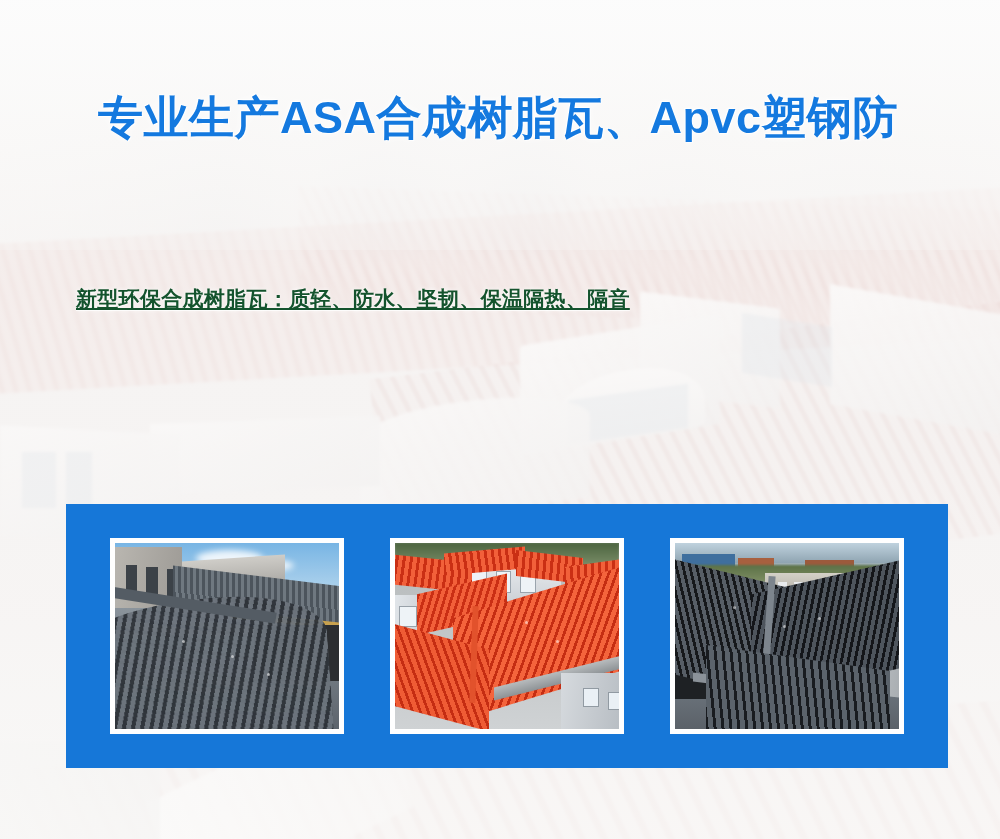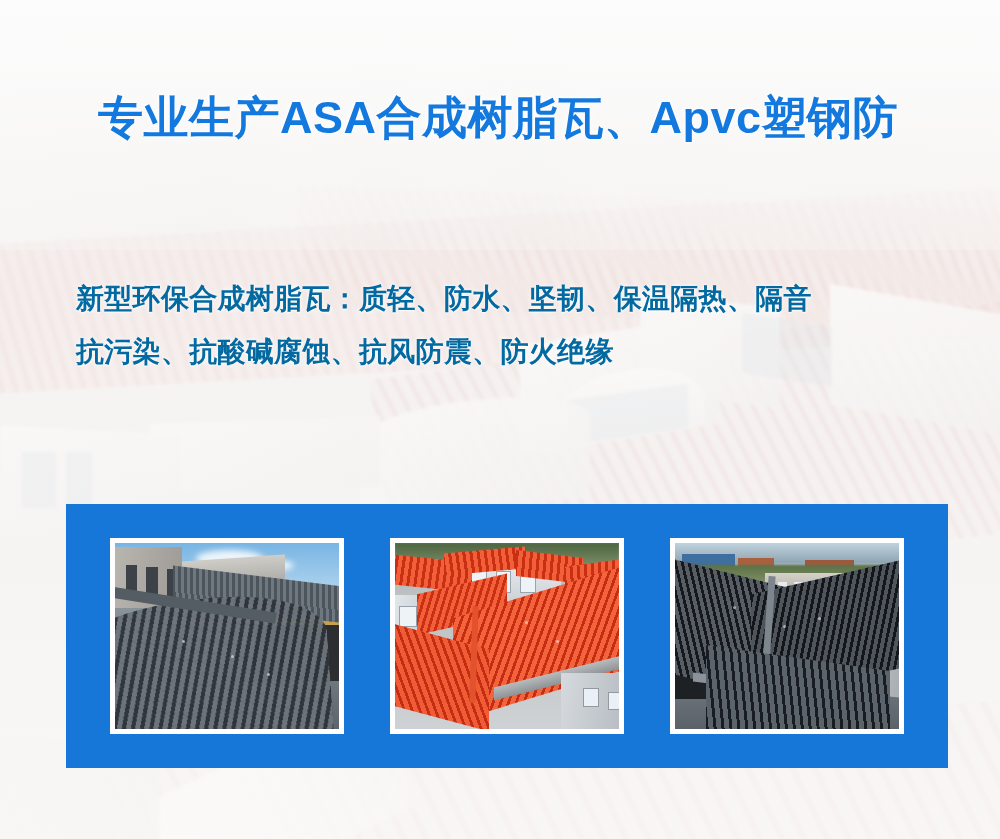--- a/index.html
+++ b/index.html
@@ -151,26 +151,27 @@
       0 0 9px rgba(255,255,255,.85);
     white-space: nowrap;
   }
   .headline .hl-line { display: block; }
 
   .subblock {
     position: absolute; left: 76px; top: 272px; width: 900px;
   }
   .sub-line {
     display: block;
-    font-size: 28px; font-weight: bold;
-    color: #0369a1;
+    font-size: 21px; font-weight: bold;
+    color: #14532d;
     line-height: 53px;
     letter-spacing: .3px;
     text-shadow: 0 0 4px rgba(255,255,255,.92), 0 1px 0 rgba(255,255,255,.75);
     white-space: nowrap;
+    text-decoration: underline;
   }
   .sub-line.gap { margin-top: 4px; }
 
   
   .gallery {
     position: absolute; left: 66px; top: 504px;
     width: 882px; height: 264px;
     background: #1677d8;
     display: flex;
     align-items: center;
@@ -362,21 +363,20 @@
 
     <div class="bg-veil"></div>
   </div>
 
   <div class="headline">
     <span class="hl-line">专业生产ASA合成树脂瓦、Apvc塑钢防</span>
   </div>
 
   <div class="subblock">
     <span class="sub-line">新型环保合成树脂瓦：质轻、防水、坚韧、保温隔热、隔音</span>
-    <span class="sub-line">抗污染、抗酸碱腐蚀、抗风防震、防火绝缘</span>
   </div>
 
   <div class="gallery">
 
     <div class="photo p1">
       <div class="inner">
         <div class="sky"></div>
         <div class="cloud c1"></div>
         <div class="cloud c2"></div>
         <div class="bldgBack"></div>

